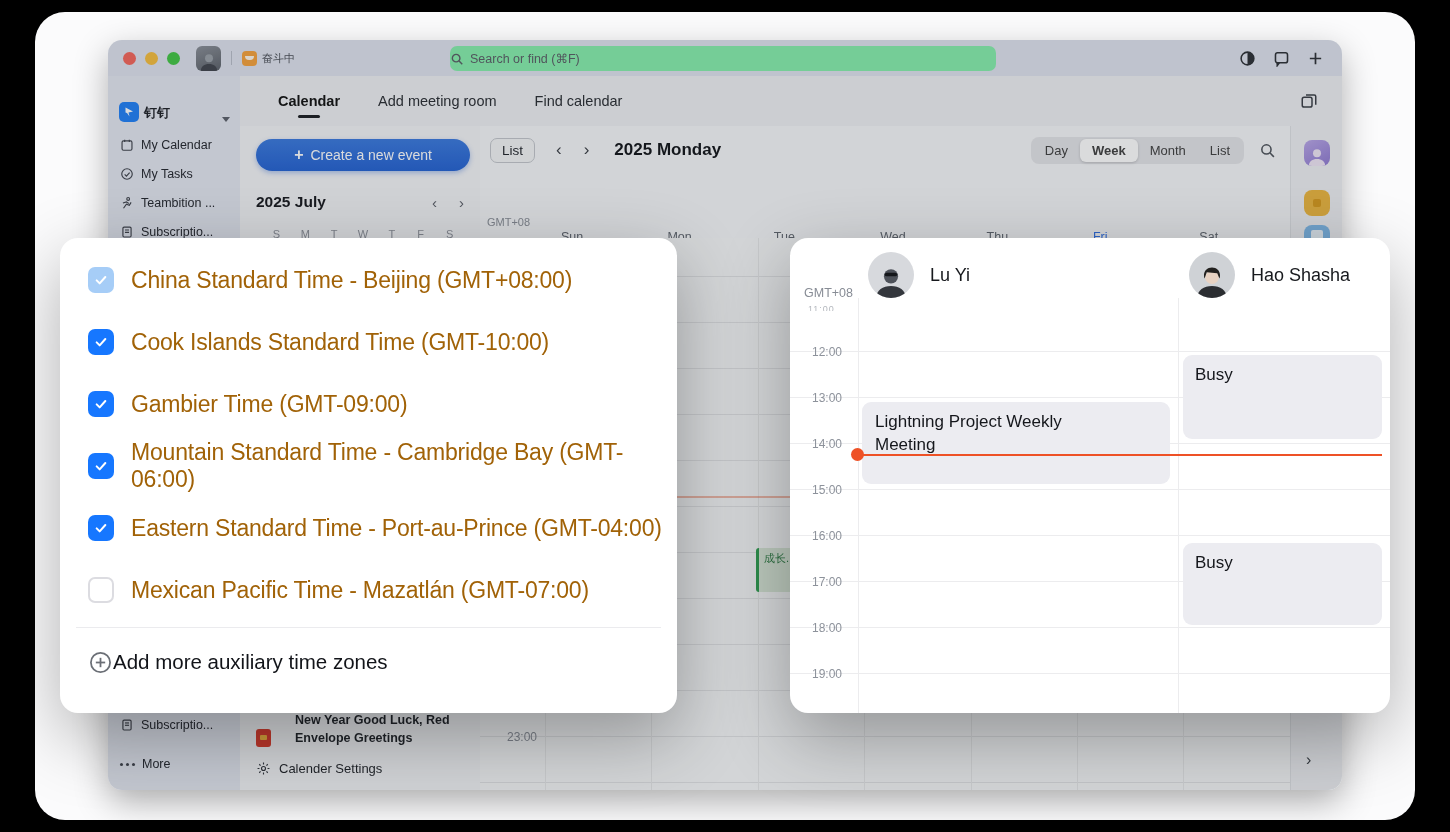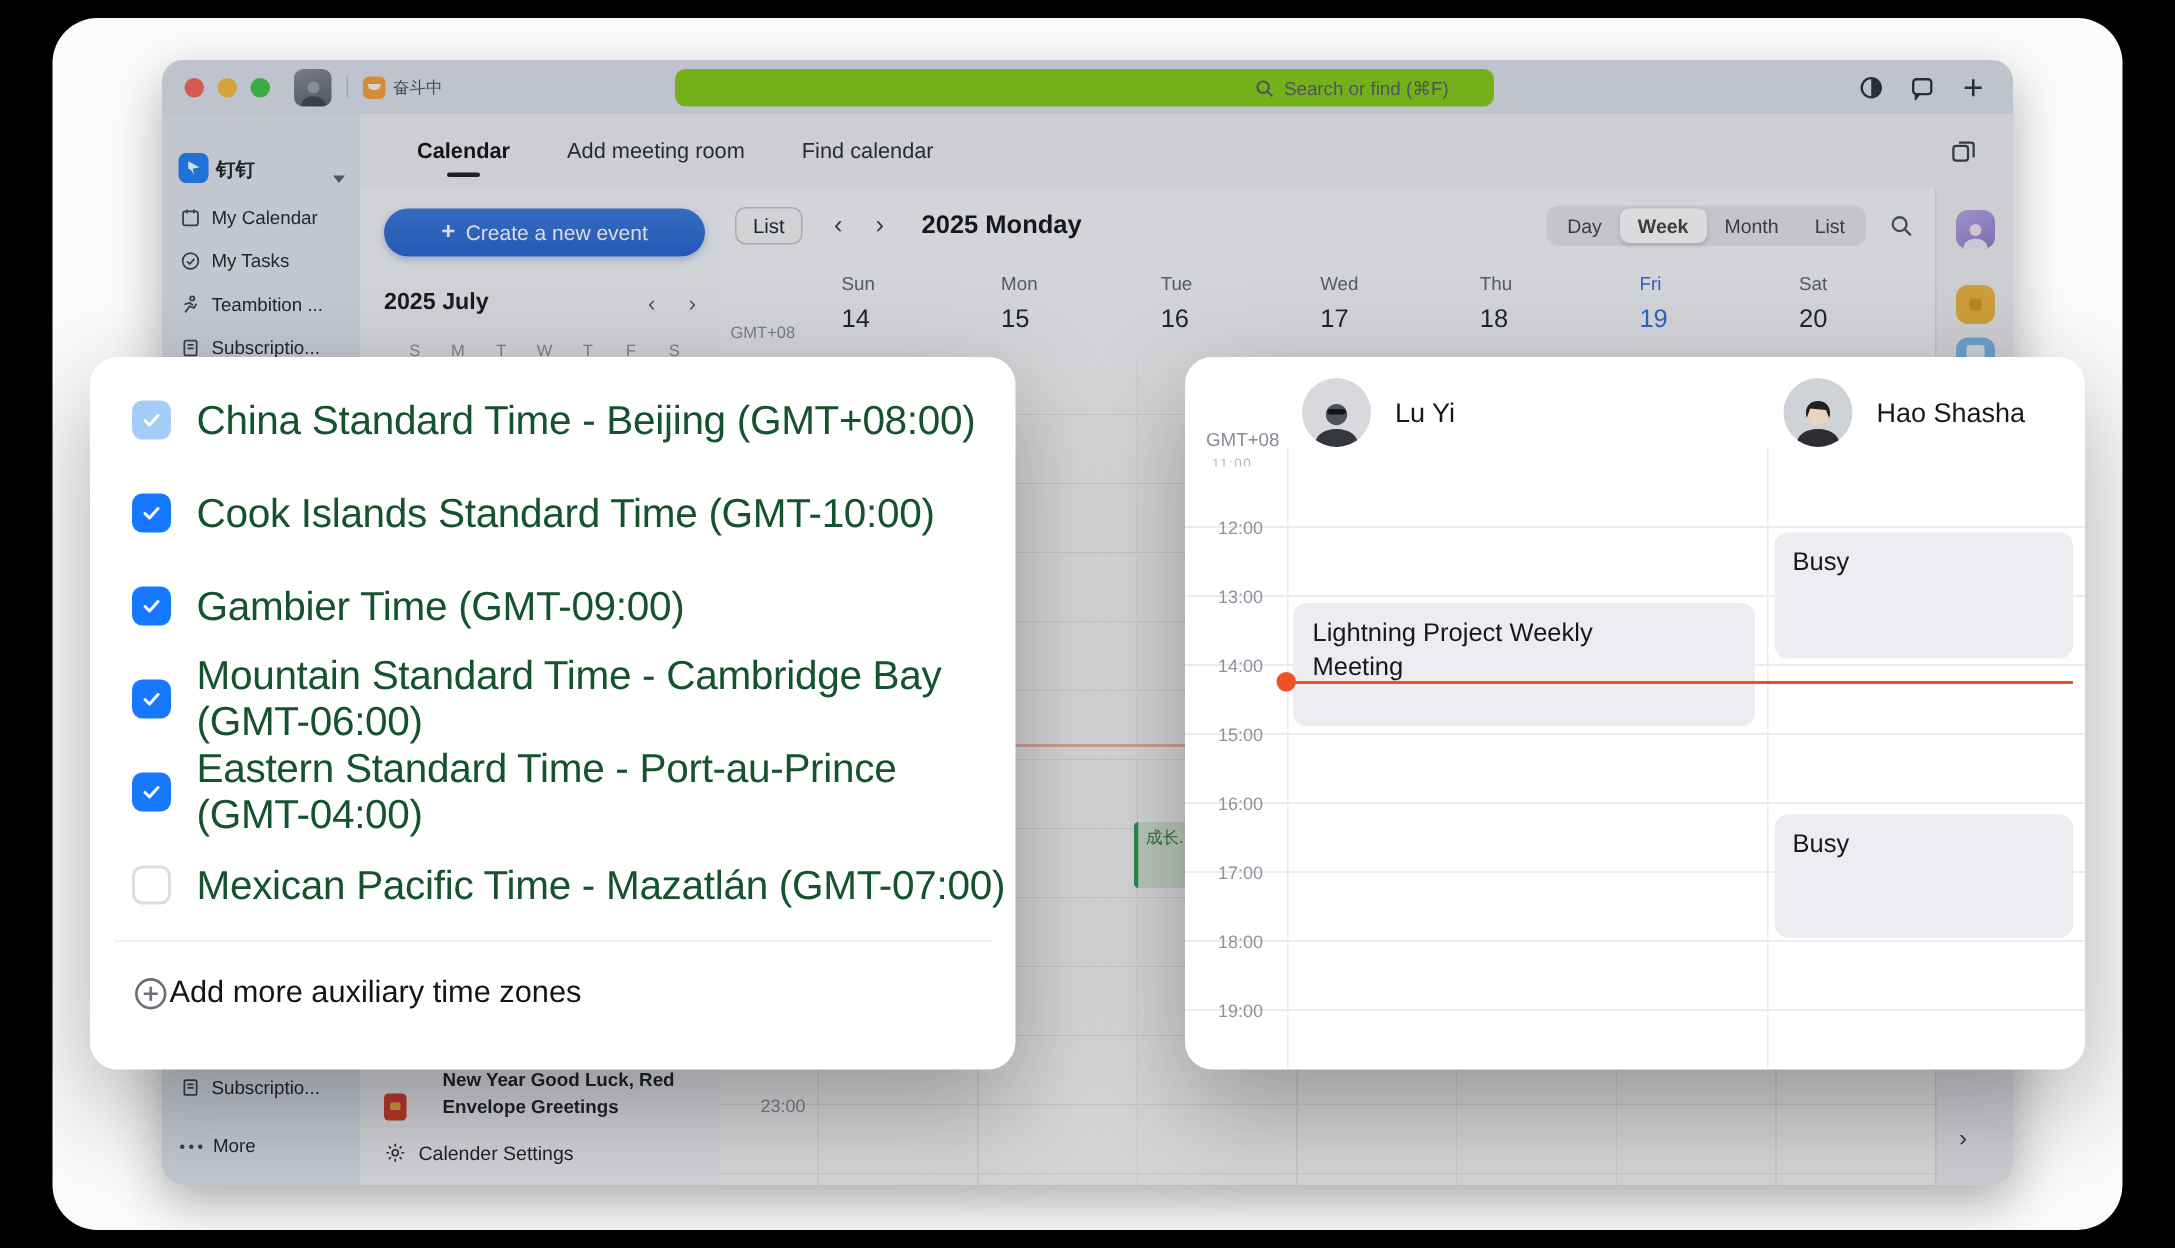--- a/index.html
+++ b/index.html
@@ -12,21 +12,21 @@
   
   .titlebar { position:relative; height:36px; background:#dfe3ee; display:flex; align-items:center; }
   .lights { display:flex; gap:9px; margin-left:15px; }
   .light { width:13px; height:13px; border-radius:50%; }
   .light.r { background:#f5655b; } .light.y { background:#f6bd3e; } .light.g { background:#43c645; }
   .tb-avatar { width:25px; height:25px; border-radius:6px; margin-left:16px; background:linear-gradient(160deg,#8a8f98,#5b6068); overflow:hidden; display:flex; align-items:flex-end; justify-content:center; }
   .tb-sep { width:1px; height:14px; background:#b9bdc9; margin:0 10px; }
   .status-emoji { width:15px; height:15px; border-radius:4px; background:#f6a23c; position:relative; flex:none; }
   .status-emoji:after { content:""; position:absolute; left:3px; top:5px; width:9px; height:4px; border-radius:0 0 6px 6px; background:#fff7ea; }
   .status-text { font-size:11px; color:#4a4e57; margin-left:5px; }
-  .search-wrap { position:absolute; left:342px; top:6px; width:546px; height:25px; background:#84cc16; border-radius:7px; display:flex; align-items:center; justify-content:flex-end; gap:6px; color:#5a5e66; }
+  .search-wrap { position:absolute; left:342px; top:6px; width:546px; height:25px; background:#86efac; border-radius:7px; display:flex; align-items:center; justify-content:flex-start; gap:6px; color:#5a5e66; }
   .search-wrap svg { flex:none; }
   .search-input { border:none; outline:none; background:transparent; font-size:12.5px; color:#3c4048; width:140px; font-family:"Liberation Sans",sans-serif; }
   .search-input::placeholder { color:#5a5e66; opacity:1; }
   .tb-right { position:absolute; right:18px; top:0; height:36px; display:flex; align-items:center; gap:17px; color:#2c2f35; }
 
   
   .win-body { display:flex; height:714px; }
   .sidebar { width:132px; background:#e4e7f1; display:flex; flex-direction:column; padding:12px 0 12px 0; }
   .logo-row { display:flex; align-items:flex-end; height:34px; padding:0 10px 0 11px; margin-bottom:8px; }
   .logo-badge { width:20px; height:20px; border-radius:5px; background:#2080f7; display:flex; align-items:center; justify-content:center; flex:none; }
@@ -72,21 +72,21 @@
   .nav-arrow { font-size:17px; color:#3a3e45; padding:0 11px; }
   .nav-arrow.first { margin-left:10px; }
   .cal-title { font-size:17px; font-weight:bold; color:#121419; margin-left:14px; }
   .seg { margin-left:auto; background:#e4e5e9; border-radius:8px; padding:2px; display:flex; }
   .seg-opt { font-size:13px; color:#404040; padding:4px 12px; border-radius:6px; }
   .seg-opt.active { background:#fff; box-shadow:0 1px 3px rgba(0,0,0,.18); font-weight:bold; }
   .cal-search { margin-left:15px; color:#4d525a; }
 
   .day-header { height:64px; position:relative; display:flex; padding-left:65px; }
   .dh-tz { position:absolute; left:7px; bottom:10px; font-size:11px; color:#8a8f98; }
-  .day-cell { width:106.4px; padding:8px 0 0 16px; }
+  .day-cell { width:106.4px; padding:8px 0 0 16px;margin-top:48px; }
   .day-name { font-size:12.5px; color:#5f656e; }
   .day-date { font-size:17px; color:#1f232b; margin-top:7px; }
   .day-cell.today .day-name, .day-cell.today .day-date { color:#2f6fe4; }
 
   .grid { flex:1; position:relative; overflow:hidden; background:#f7f8f9; }
   .grid-hlines { position:absolute; left:0; right:0; top:-7px; bottom:0; background:repeating-linear-gradient(to bottom, transparent 0 45px, #e3e4e6 45px 46px); }
   .grid-vlines { position:absolute; left:65px; right:0; top:0; bottom:0; background:repeating-linear-gradient(to right, transparent 0 105.4px, #e7e8ea 105.4px 106.4px); border-left:1px solid #e7e8ea; }
   .grid-hour-label { position:absolute; left:0; width:57px; top:492px; text-align:right; font-size:12px; color:#8a8f98; }
   .grid-now-line { position:absolute; left:65px; right:0; top:258px; height:2px; background:rgba(228,92,58,.42); }
   .grid-green-event { position:absolute; left:276px; top:310px; width:92px; height:44px; background:#d9e7d8; border-left:3px solid #2e9e50; border-radius:3px; padding:3px 5px; font-size:11px; color:#2e7d44; overflow:hidden; }
@@ -103,21 +103,21 @@
 
   .dim { position:absolute; inset:0; background:rgba(38,42,50,.17); z-index:5; }
 
   
   .tz-popup { position:absolute; left:60px; top:238px; width:617px; height:475px; background:#fff; border-radius:18px; box-shadow:0 24px 70px rgba(0,0,0,.30); z-index:20; padding-top:11px; }
   .tz-row { height:62px; display:flex; align-items:center; padding-left:28px; gap:17px; }
   .cb { width:26px; height:26px; border-radius:7px; flex:none; display:flex; align-items:center; justify-content:center; }
   .cb.checked { background:#1677ff; }
   .cb.checked.disabled { background:#a6cdf7; }
   .cb.unchecked { background:#fff; border:2px solid #dcdce1; }
-  .tz-label { font-size:27px; color:#14532d; letter-spacing:-0.2px; }
+  .tz-label { font-size:23px; color:#a16207; letter-spacing:-0.2px; }
   .tz-divider { height:1px; background:#ebebee; margin:6px 16px 0 16px; }
   .addmore-row { height:64px; display:flex; align-items:center; padding-left:28px; gap:0; margin-top:2px; }
   .addmore-row svg { color:#6b6f76; flex:none; }
   .addmore-label { font-size:20.5px; color:#121419; }
 
   
   .sched-popup { position:absolute; left:790px; top:238px; width:600px; height:475px; background:#fff; border-radius:18px; box-shadow:0 24px 70px rgba(0,0,0,.30); z-index:20; overflow:hidden; }
   .sp-attendee { position:absolute; top:14px; display:flex; align-items:center; gap:16px; }
   .sp-attendee.a0 { left:78px; } .sp-attendee.a1 { left:399px; }
   .sp-avatar { width:46px; height:46px; border-radius:50%; background:#cfd2d6; overflow:hidden; display:flex; align-items:flex-end; justify-content:center; }

